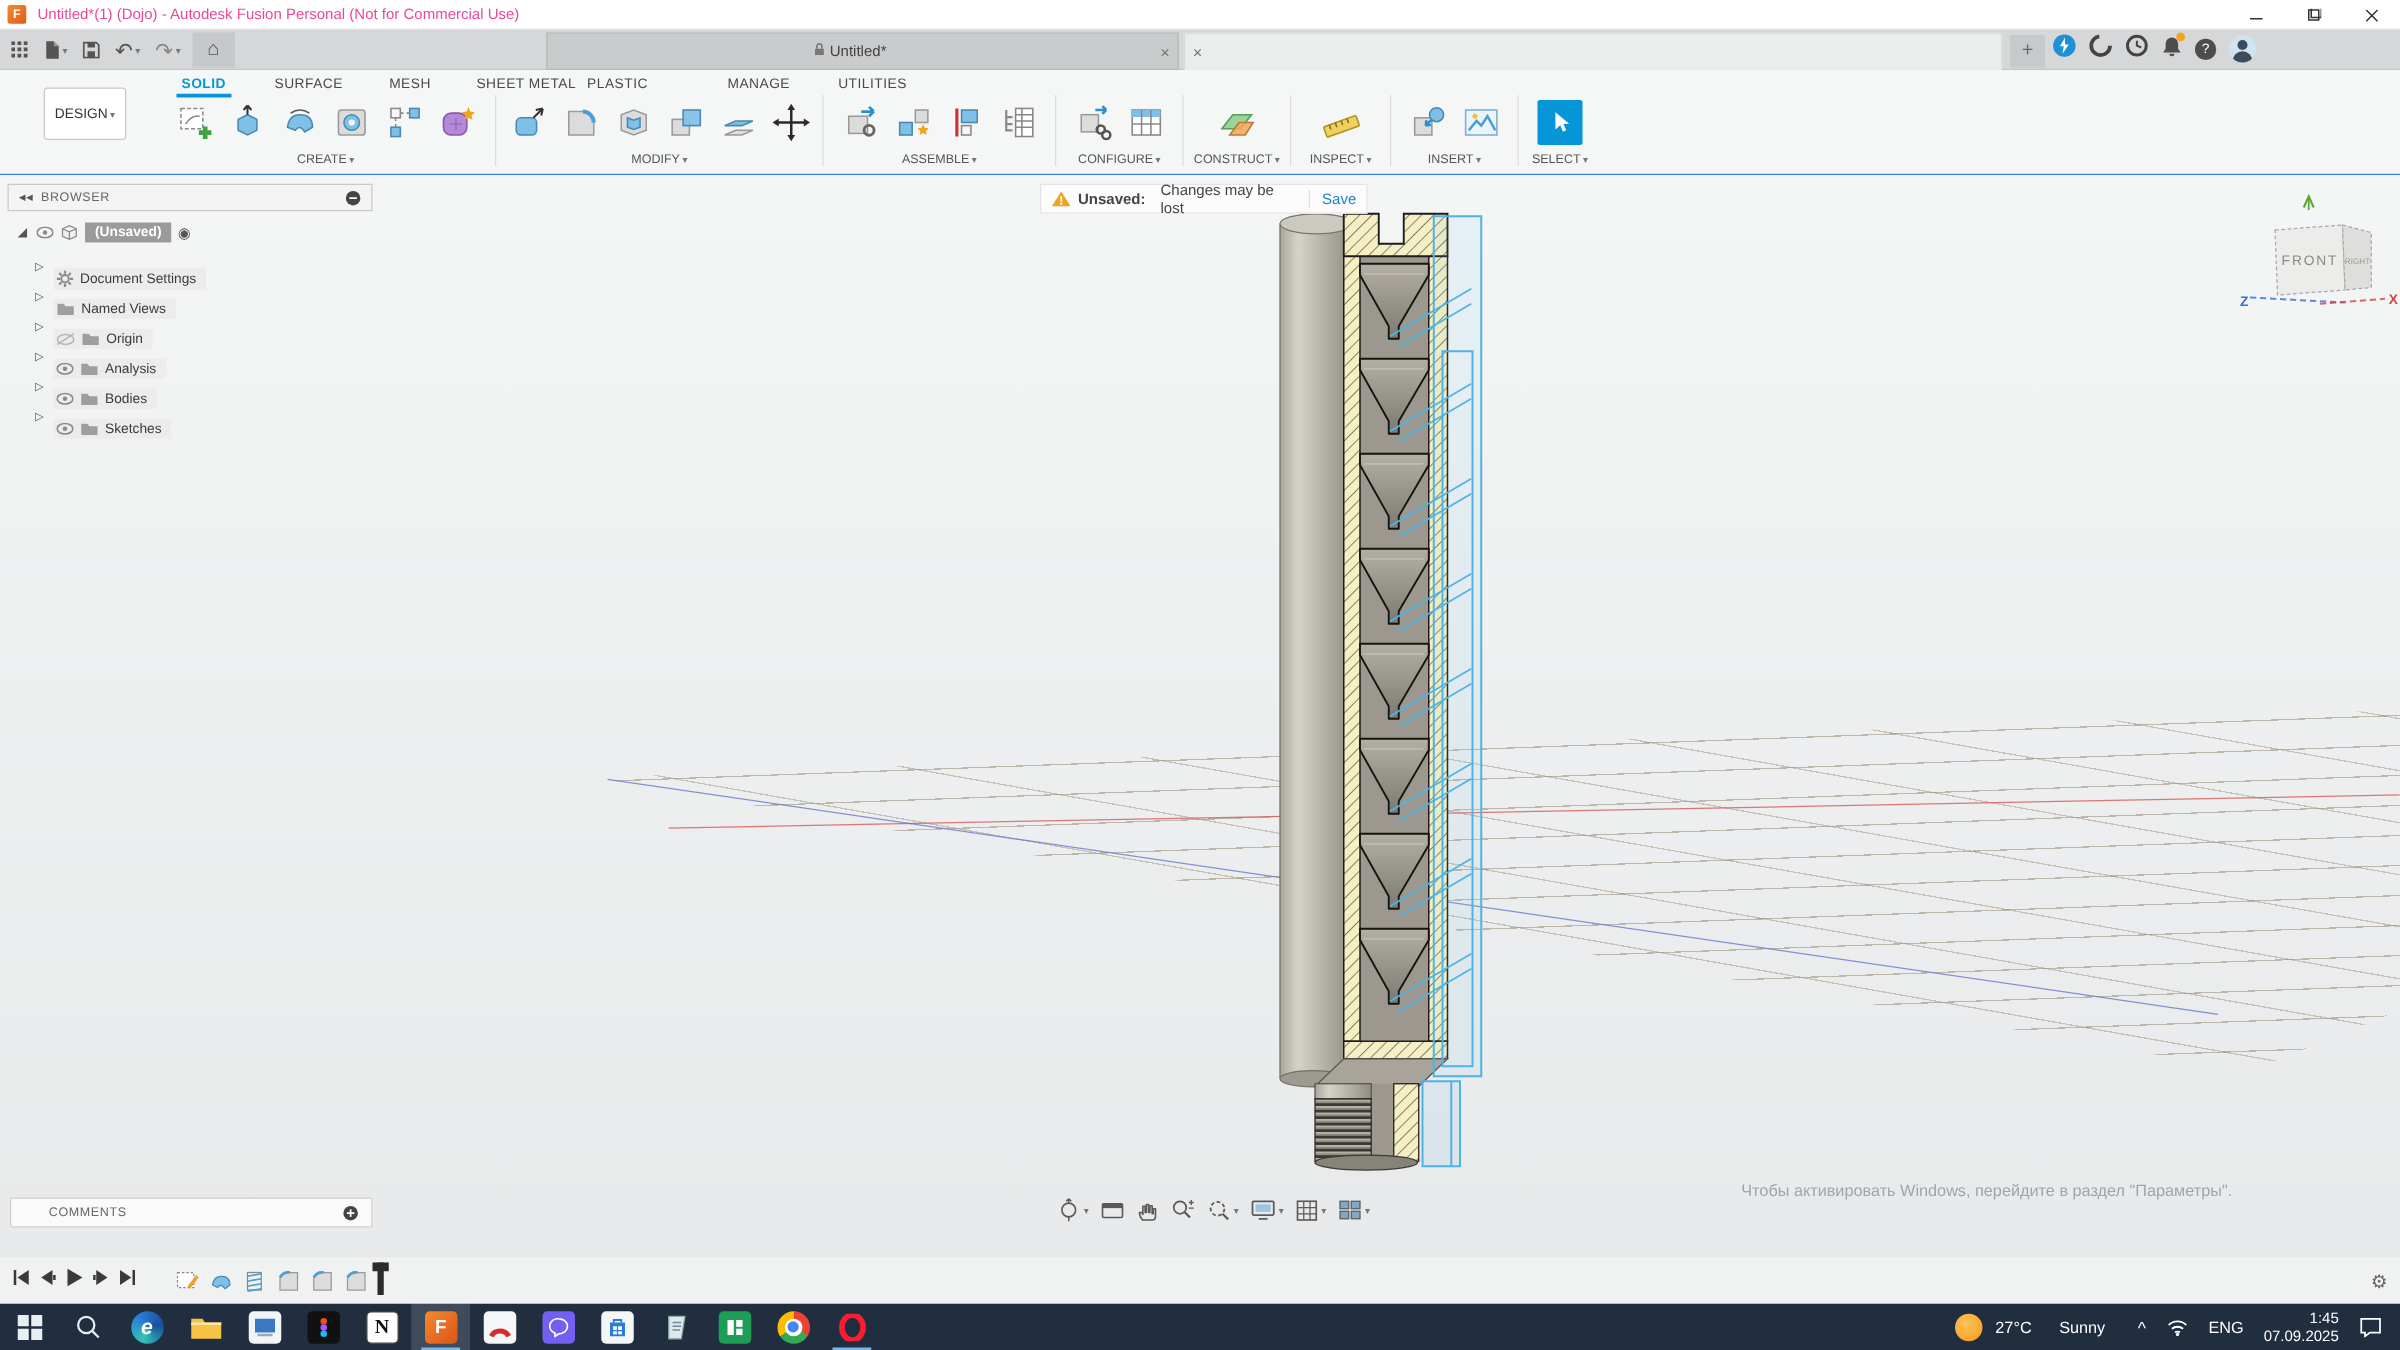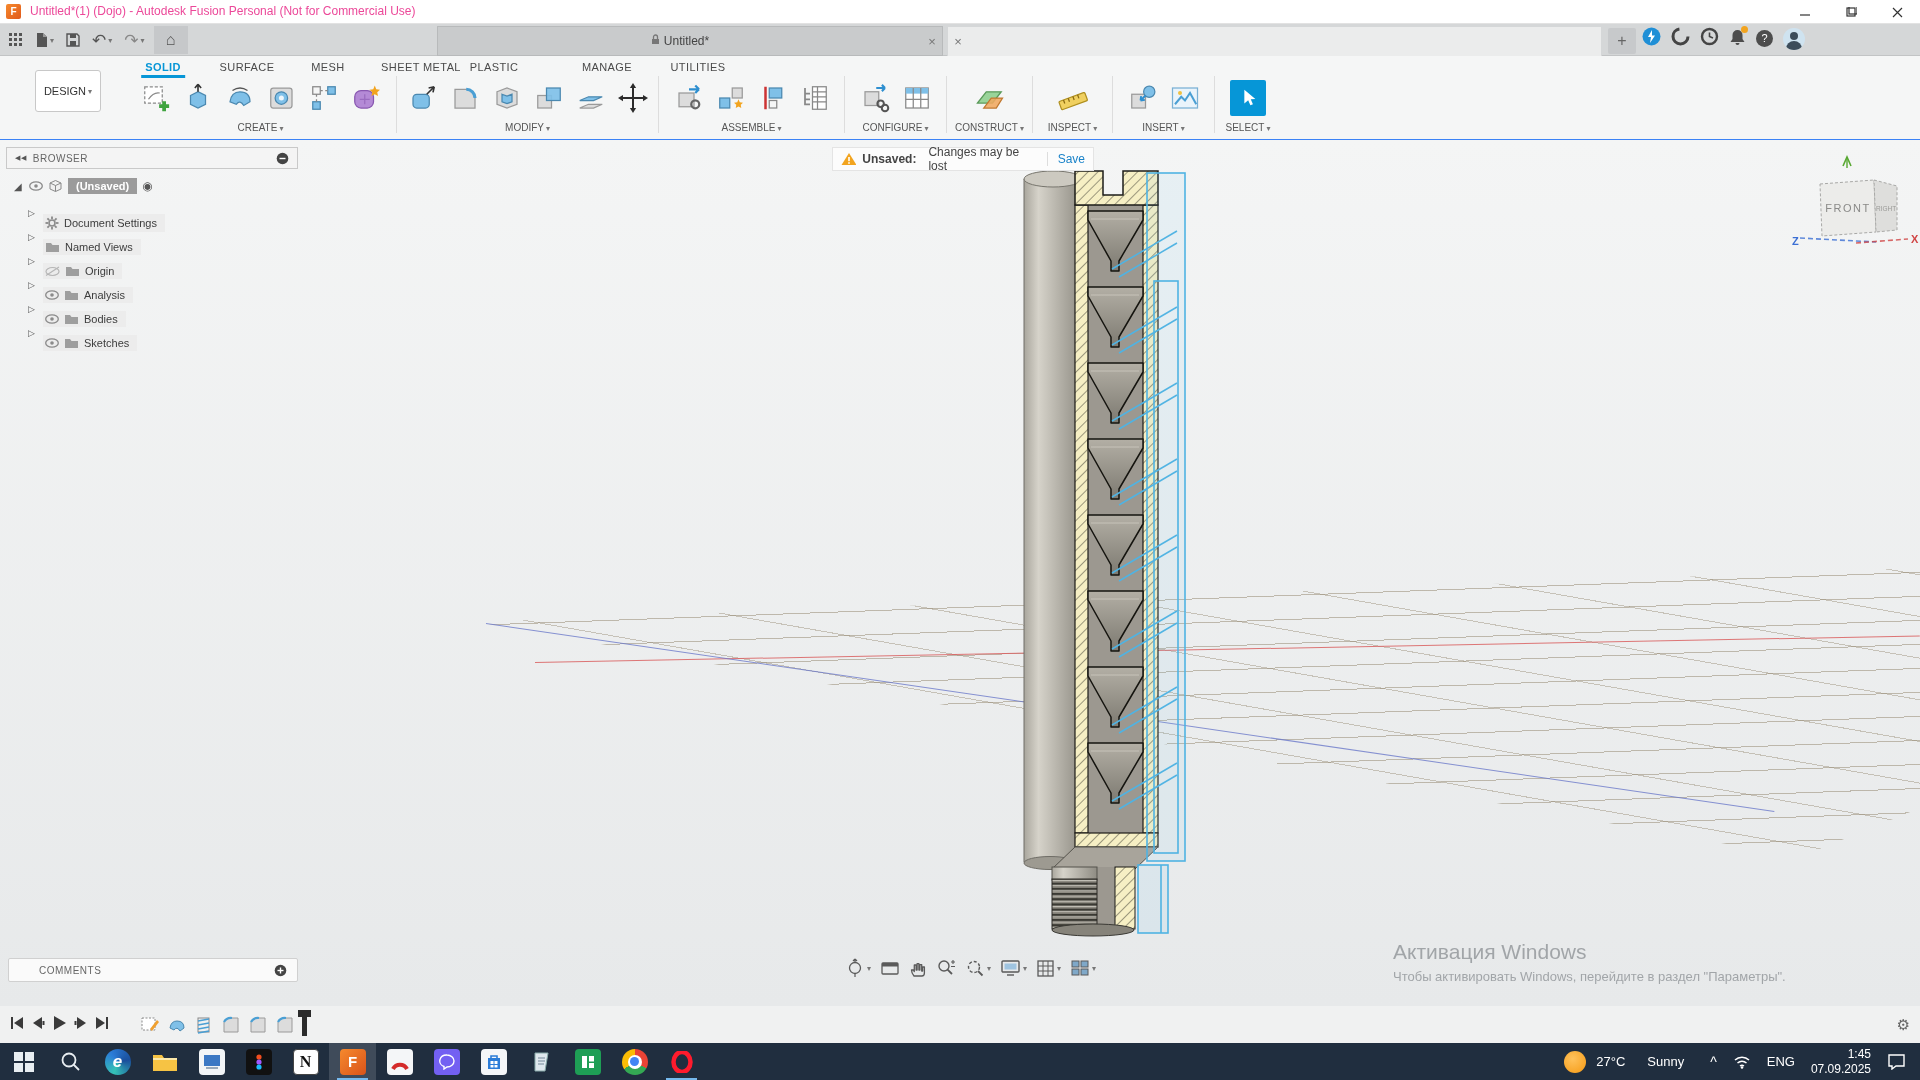--- a/index.html
+++ b/index.html
@@ -671,21 +671,20 @@
   <div class="comments">
     <span style="flex:1">COMMENTS</span>
     <svg width="13" height="13">
         <circle cx="6.5" cy="6.5" r="5.8" fill="#444"></circle>
         <rect x="3.5" y="5.8" width="6" height="1.4" fill="#fff"></rect>
         <rect x="5.8" y="3.5" width="1.4" height="6" fill="#fff"></rect>
       </svg>
   </div>
 
   <div class="watermark">
-    <div class="wm1">Активация Windows</div>
     <div class="wm2">Чтобы активировать Windows, перейдите в раздел "Параметры".</div>
   </div>
 </div>
 
 <div class="timeline">
   <div class="tl-play">
     <span><svg width="14" height="14">
           <rect x="1" y="1" width="2" height="12" fill="#3a3a3a"></rect>
           <polygon points="13,1 13,13 4,7" fill="#3a3a3a"></polygon>
         </svg></span>

